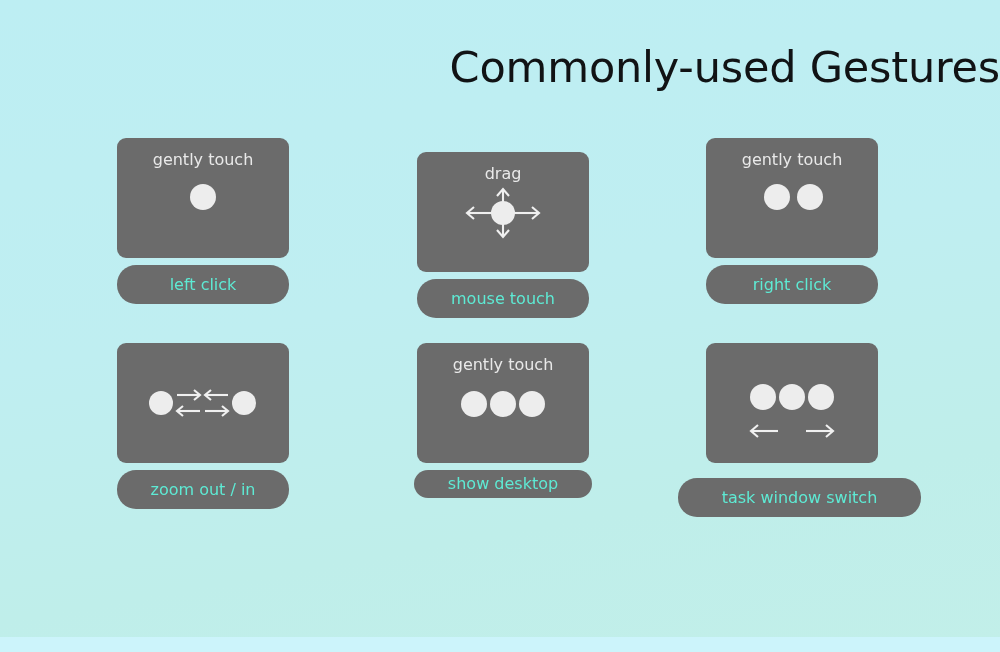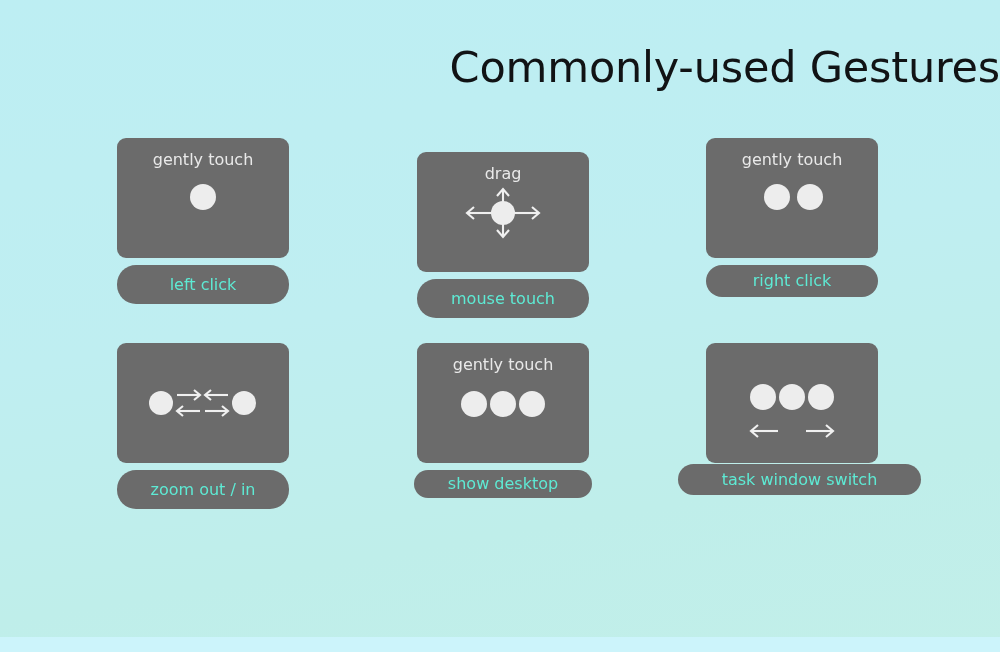--- a/index.html
+++ b/index.html
@@ -157,21 +157,21 @@
   </div>
 
   <div class="gesture-card" style="left:706px; top:138px; width:172px; height:170px;">
     <div class="card-panel" style="width:172px; height:120px;">
       <div class="card-hint">gently touch</div>
       <div class="glyph-area" style="top:0;height:120px;">
         <div class="dot" style="left:58px; top:46px; width:26px; height:26px;"></div>
         <div class="dot" style="left:91px; top:46px; width:26px; height:26px;"></div>
       </div>
     </div>
-    <div class="card-caption" style="left:0px; top:127px; width:172px; height:32px;">right click</div>
+    <div class="card-caption" style="left:0px; top:127px; width:172px; height:39px;">right click</div>
   </div>
 
   <div class="gesture-card" style="left:117px; top:343px; width:172px; height:170px;padding-left:45px;">
     <div class="card-panel" style="width:172px; height:120px;">
       <div class="card-hint"></div>
       <div class="glyph-area" style="top:0;height:120px;">
         <div class="dot" style="left:32px; top:48px; width:24px; height:24px;"></div>
         <div class="dot" style="left:115px; top:48px; width:24px; height:24px;"></div>
         <svg class="arrow-svg" width="172" height="120" viewBox="0 0 172 120" style="left:0; top:0;">
 
@@ -214,18 +214,18 @@
         <svg class="arrow-svg" width="172" height="120" viewBox="0 0 172 120" style="left:0; top:0;">
 
           <line x1="45" y1="88" x2="72" y2="88"></line>
           <polyline points="52,82 45,88 52,94"></polyline>
 
           <line x1="100" y1="88" x2="127" y2="88"></line>
           <polyline points="120,82 127,88 120,94"></polyline>
         </svg>
       </div>
     </div>
-    <div class="card-caption" style="left:-28px; top:121px; width:243px; height:31px;">task window switch</div>
+    <div class="card-caption" style="left:-28px; top:135px; width:243px; height:39px;">task window switch</div>
   </div>
 
   <div id="bottom-strip"></div>
 
 </div>
 
 </body></html>

